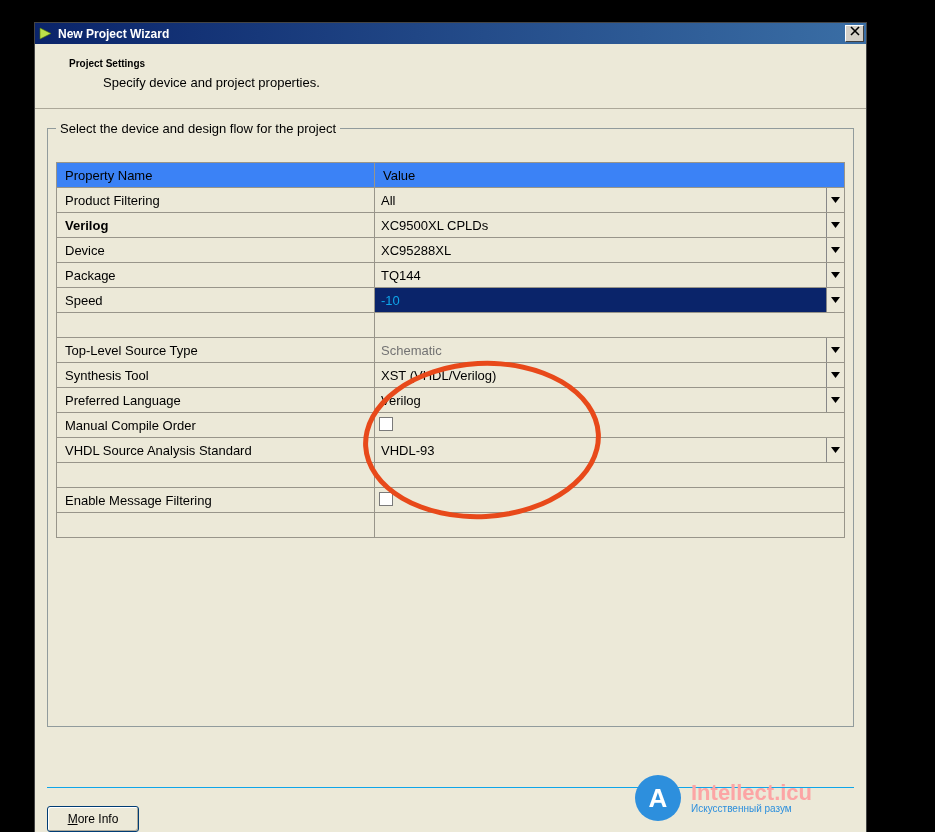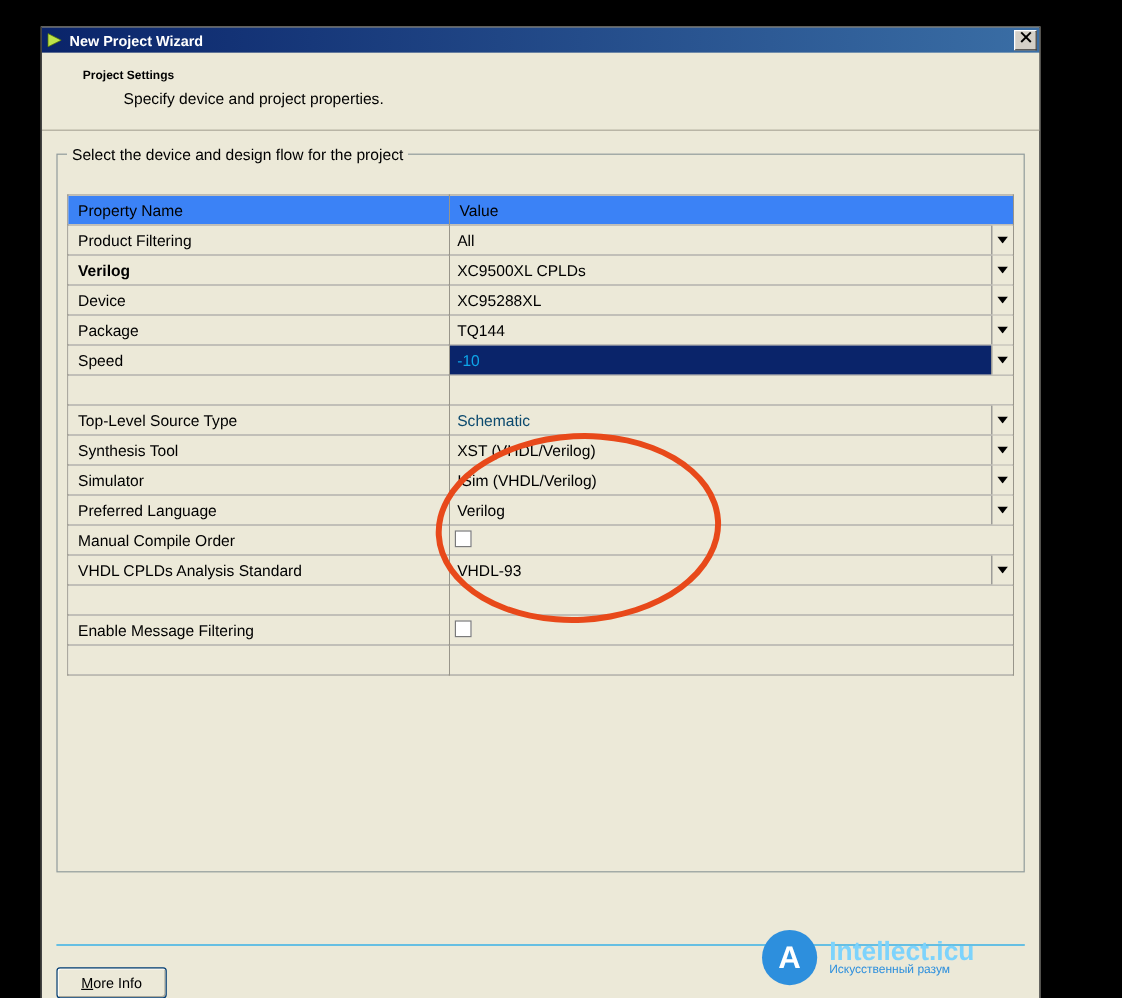--- a/index.html
+++ b/index.html
@@ -127,21 +127,21 @@
     background: #ece9d8;
     border-left: 1px solid #888;
     display: flex; align-items: center; justify-content: center;
     box-sizing: border-box;
   }
   .dd-btn svg { display: block; }
   td.selected .dd-text {
     background: #0a246a;
     color: #0ea5e9;
   }
-  td.disabled .dd-text { color: #0c4a6e; }
+  td.disabled .dd-text { color: #737373; }
   .checkbox {
     width: 14px; height: 14px;
     border: 1px solid #7a7a7a;
     background: #fff;
     display: inline-block;
     margin-left: 0;
     box-sizing: border-box;
   }
 
   .footer {
@@ -189,21 +189,21 @@
   }
   .watermark .logo-circle {
     width: 46px; height: 46px; border-radius: 50%;
     background: #2d8fdd;
     display: flex; align-items: center; justify-content: center;
     color: #fff; font-size: 26px; font-weight: bold;
     font-family: Arial, sans-serif;
   }
   .watermark .wm-text { line-height: 1; }
   .watermark .wm-main {
-    color: #7dd3fc; font-size: 22px; font-weight: bold;
+    color: #fca5a5; font-size: 22px; font-weight: bold;
     font-family: Arial, sans-serif;
   }
   .watermark .wm-sub {
     color: #2d8fdd; font-size: 10px;
     font-family: Arial, sans-serif;
   }
 </style>
 </head>
 <body>
 
@@ -337,51 +337,38 @@
                   <div class="dd-text">XST (VHDL/Verilog)</div>
                   <div class="dd-btn">
                     <svg width="9" height="6" viewBox="0 0 9 6">
                       <polygon points="0,0 9,0 4.5,6" fill="#000"></polygon>
                     </svg>
                   </div>
                 </div>
               </td>
             </tr>
             <tr>
-              <td class="label-cell">Simulator</td>
-              <td class="value-cell">
-                <div class="dd-wrap">
-                  <div class="dd-text">ISim (VHDL/Verilog)</div>
-                  <div class="dd-btn">
-                    <svg width="9" height="6" viewBox="0 0 9 6">
-                      <polygon points="0,0 9,0 4.5,6" fill="#000"></polygon>
-                    </svg>
-                  </div>
-                </div>
-              </td>
-            </tr>
-            <tr>
               <td class="label-cell">Preferred Language</td>
               <td class="value-cell">
                 <div class="dd-wrap">
                   <div class="dd-text">Verilog</div>
                   <div class="dd-btn">
                     <svg width="9" height="6" viewBox="0 0 9 6">
                       <polygon points="0,0 9,0 4.5,6" fill="#000"></polygon>
                     </svg>
                   </div>
                 </div>
               </td>
             </tr>
             <tr>
               <td class="label-cell">Manual Compile Order</td>
               <td class="value-cell" style="padding-left: 4px;"><span class="checkbox"></span></td>
             </tr>
             <tr>
-              <td class="label-cell">VHDL CPLDs Analysis Standard</td>
+              <td class="label-cell">VHDL Source Analysis Standard</td>
               <td class="value-cell">
                 <div class="dd-wrap">
                   <div class="dd-text">VHDL-93</div>
                   <div class="dd-btn">
                     <svg width="9" height="6" viewBox="0 0 9 6">
                       <polygon points="0,0 9,0 4.5,6" fill="#000"></polygon>
                     </svg>
                   </div>
                 </div>
               </td>

